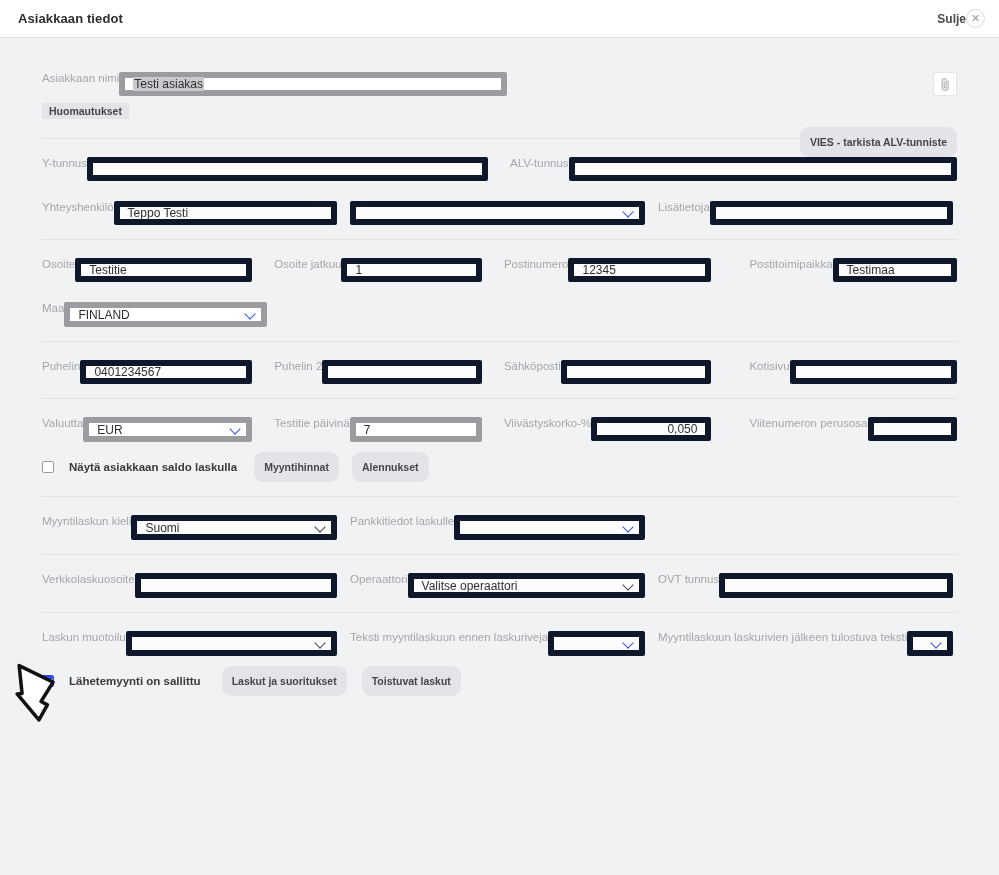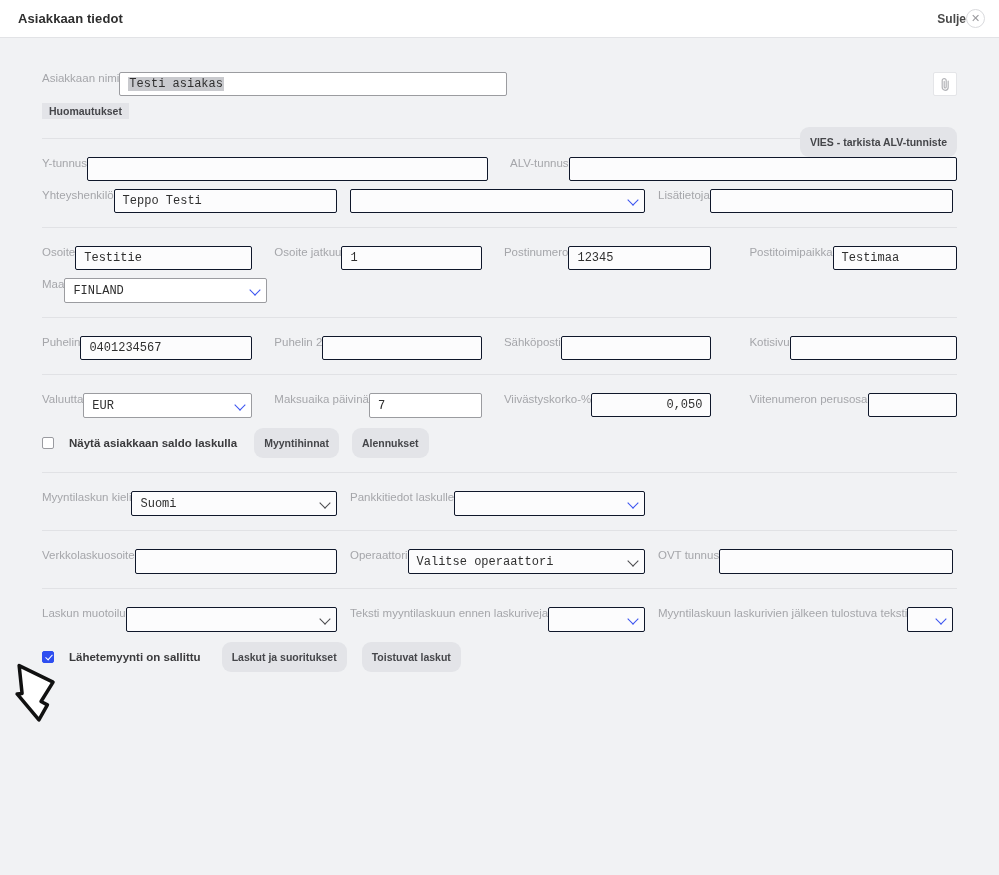--- a/index.html
+++ b/index.html
@@ -48,36 +48,36 @@
     padding-top: 34px;
   }
 
   
   .divider {
     height: 1px; background: #e1e2e5;
     margin: 0;
   }
   .section { padding: 18px 0 14px 0; }
   .row { display: flex; }
-  .row + .row { margin-top: 8px; }
+  .row + .row { margin-top: 20px; }
 
   .field { display: flex; flex-direction: row; }
   .flabel {
     font-size: 11.5px; color: #a5a6aa; margin-bottom: 6px;
     line-height: 13px; white-space: nowrap;
   }
   .control {
     height: 24px;
     background: #fcfcfd;
-    border: 1px solid #0f172a;
+    border: 6px solid #0f172a;
     border-radius: 2px;
     font-size: 12px; color: #2f2f2f;
     display: flex; align-items: center;
     padding: 0 8px;
-    font-family: Liberation Mono, monospace;
+    font-family: Liberation Sans, sans-serif;
     width: 100%;
     position: relative;
   }
   .control.tall { height: 25px; }
   .control.focused {
     border-color: #9b9ca0;
     background: #ffffff;
   }
   .control .sel-text {
     background: #c9cace; color: #2f2f2f; padding: 0 1px;
@@ -318,21 +318,21 @@
       <div class="row">
         <div class="field w1">
           <div class="flabel">Valuutta</div>
           <div class="control select focused tall">
             <span>EUR</span>
             <i class="chev"></i>
           </div>
         </div>
         <div class="gap"></div>
         <div class="field w2">
-          <div class="flabel">Maksuaika päivinä</div>
+          <div class="flabel">Testitie päivinä</div>
           <div class="control focused tall">
             <span>7</span>
           </div>
         </div>
         <div class="gap"></div>
         <div class="field w2">
           <div class="flabel">Viivästyskorko-%</div>
           <div class="control numeric">
             <span>0,050</span>
           </div>

